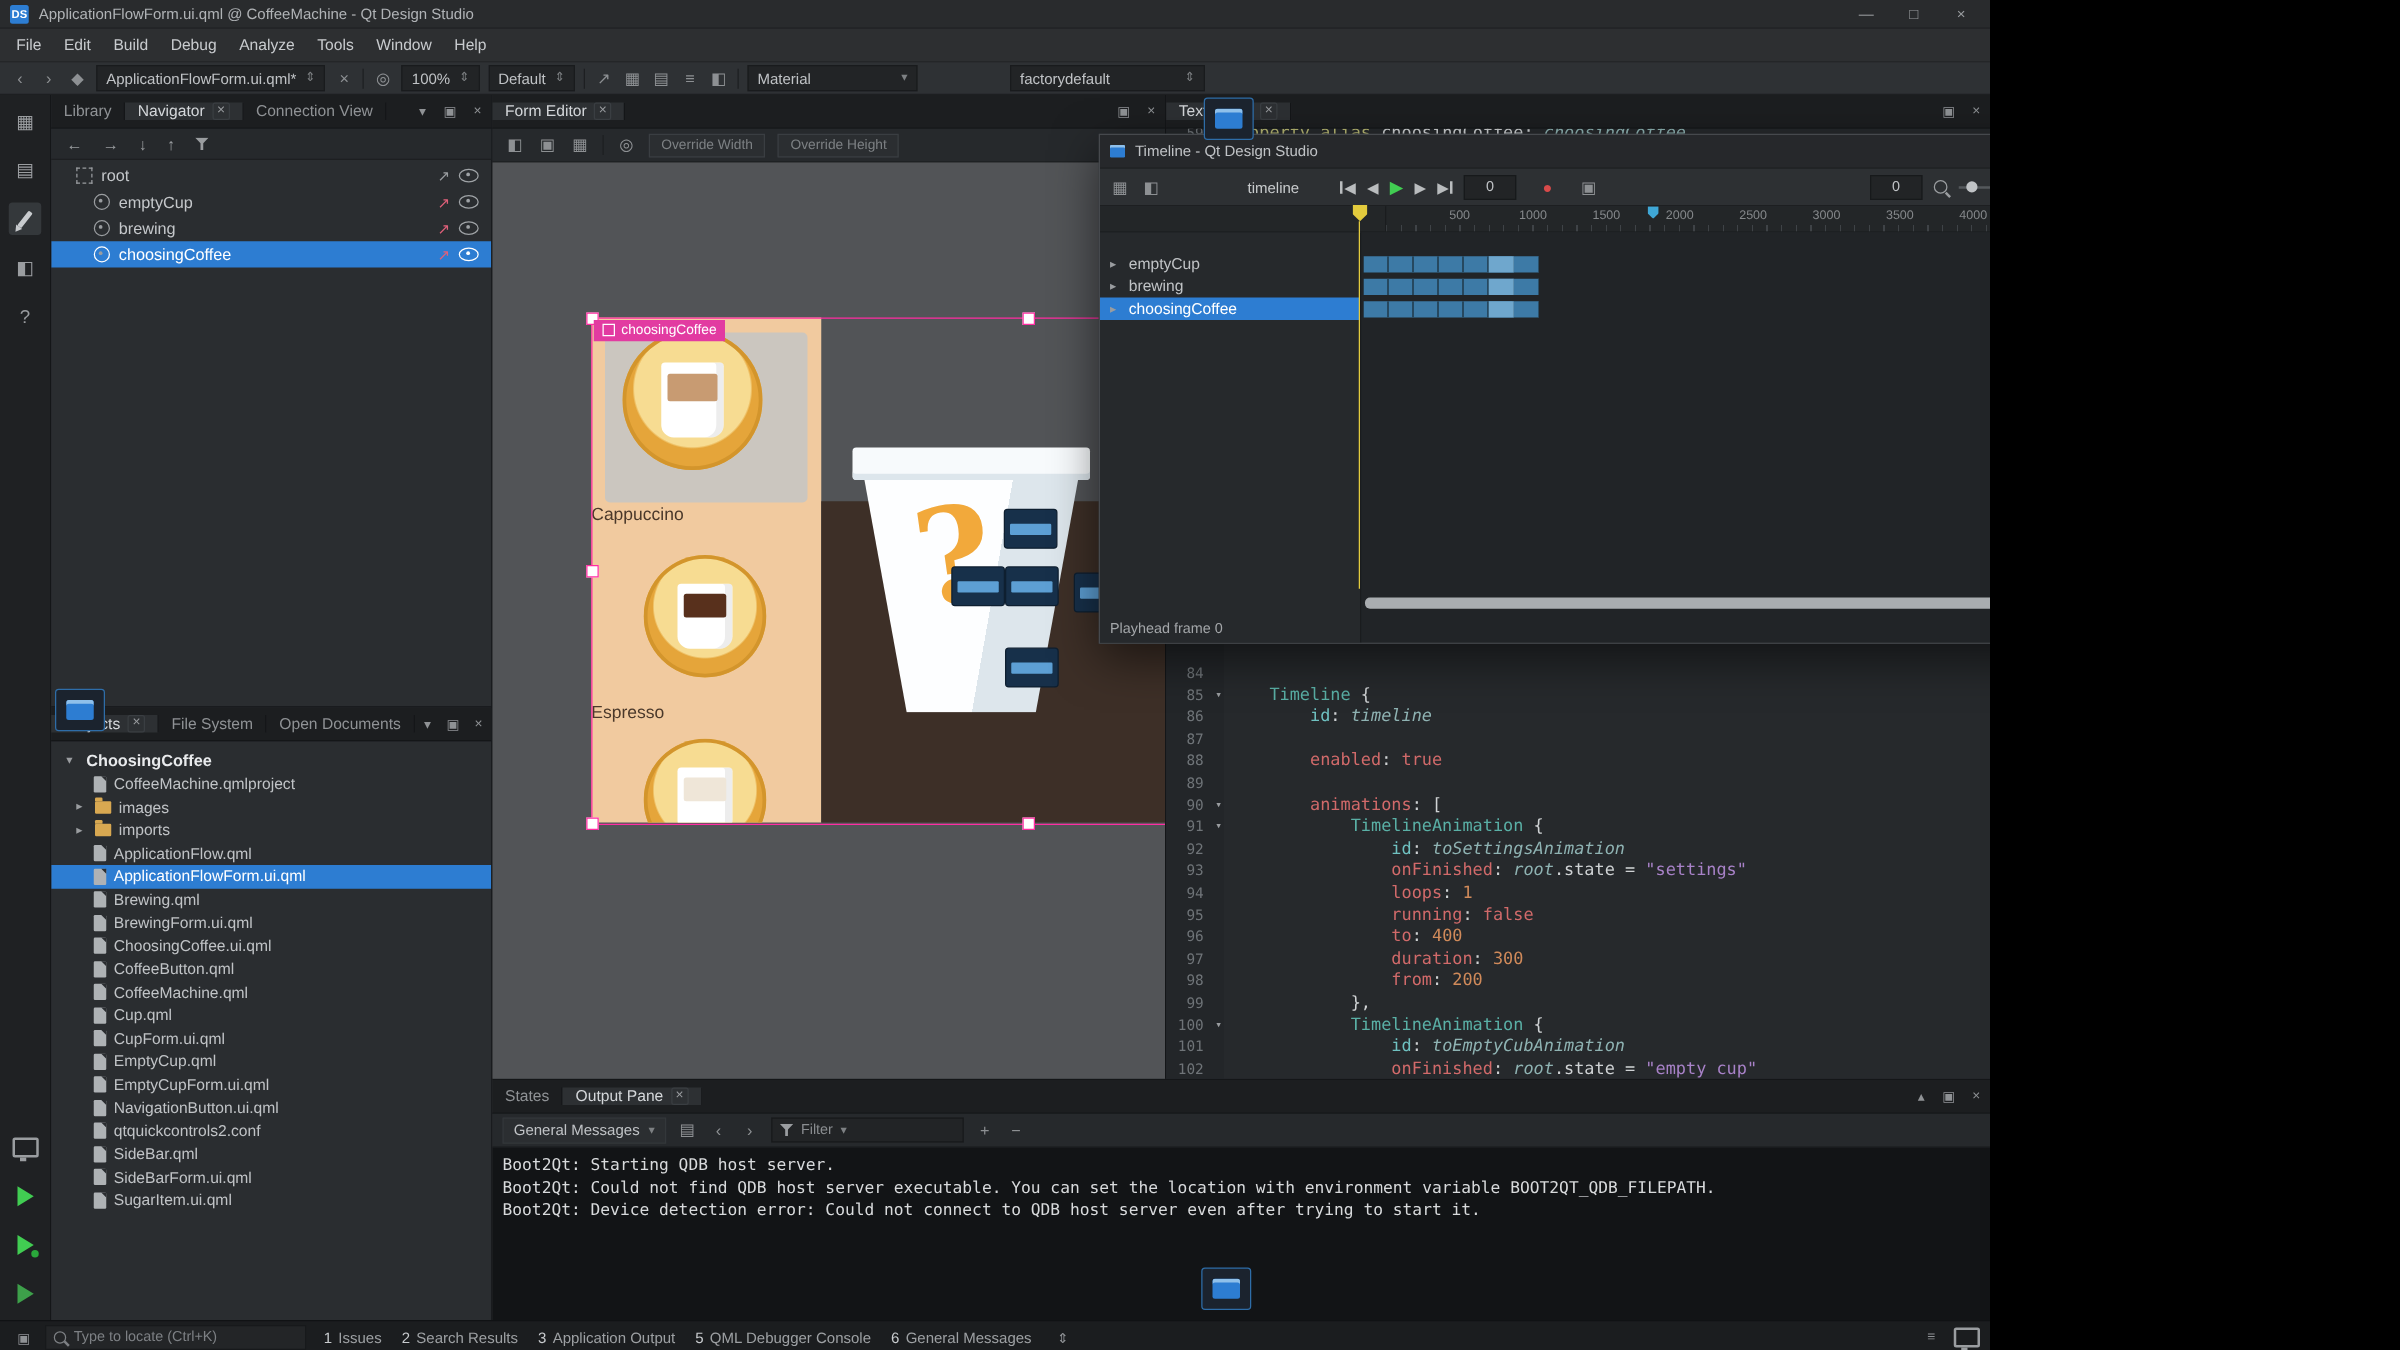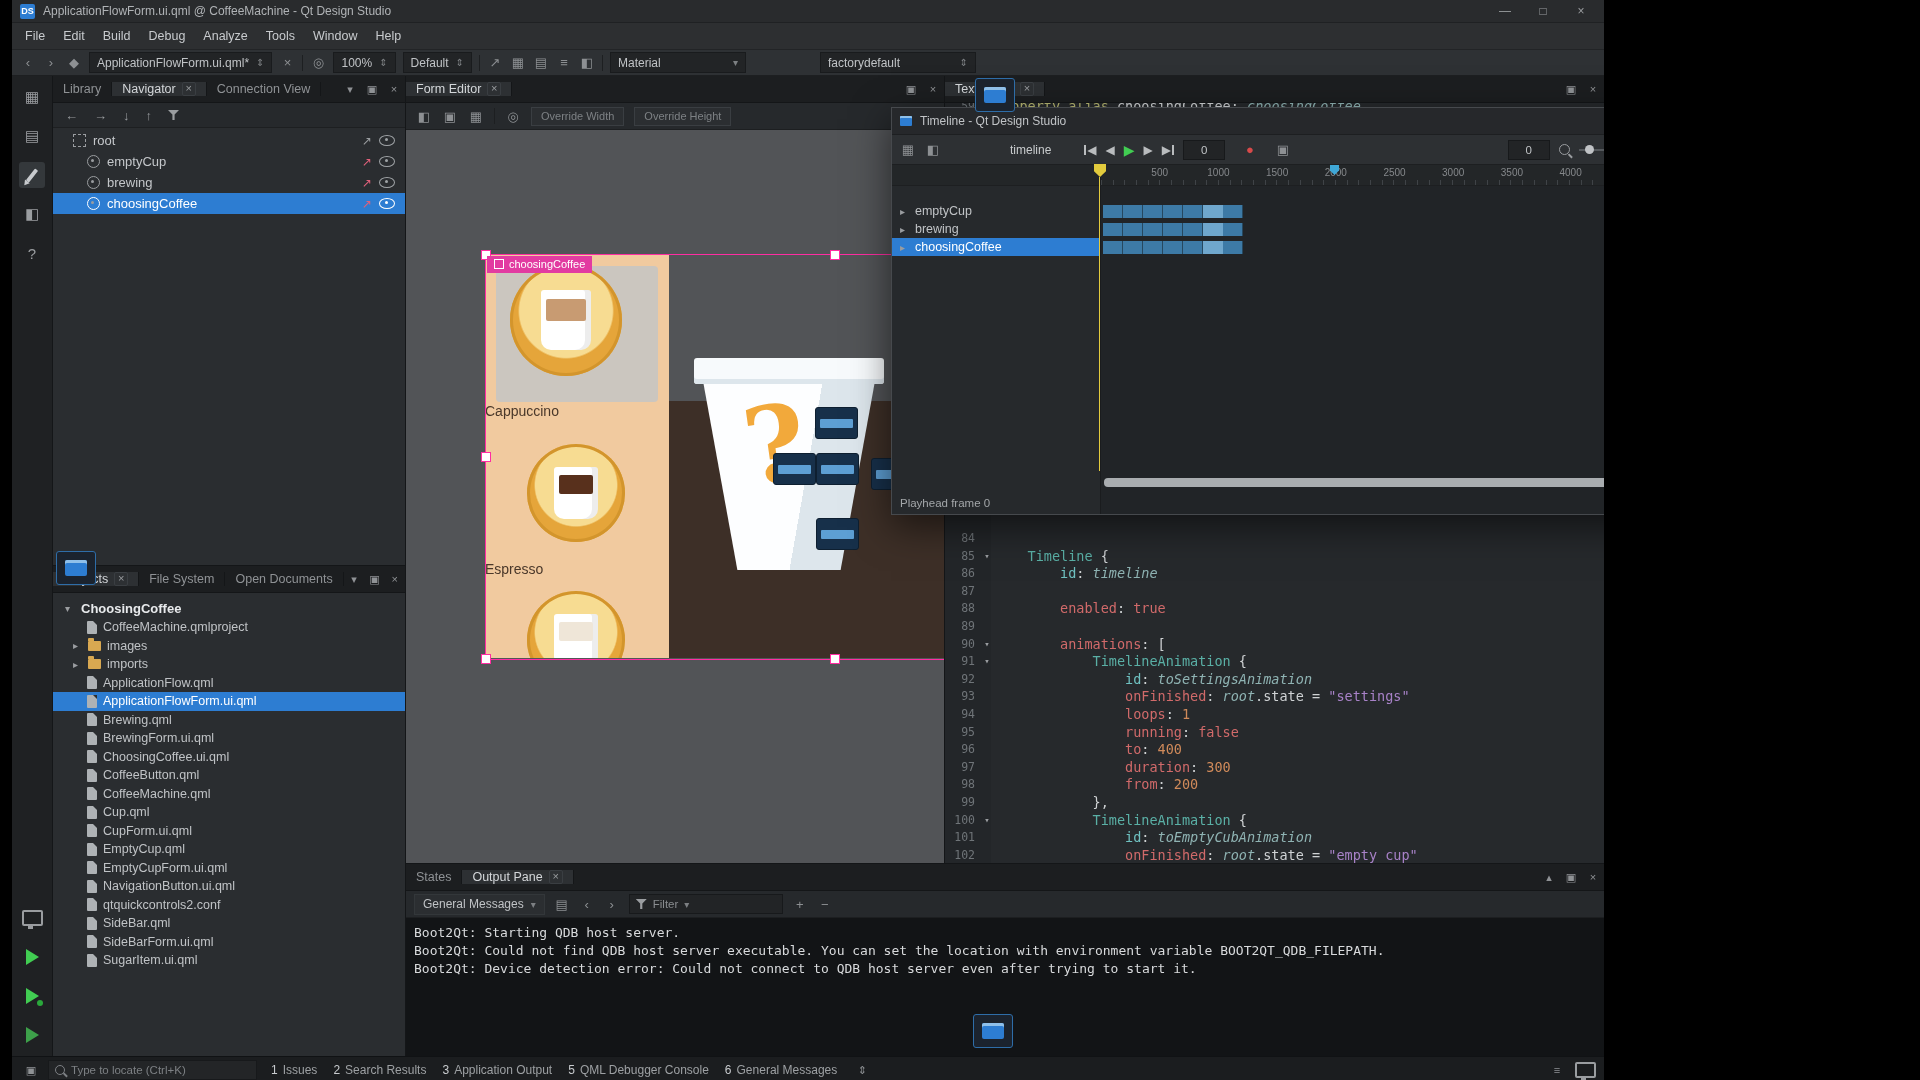--- a/index.html
+++ b/index.html
@@ -1,17 +1,17 @@
 <!DOCTYPE html>
 <html><head>
 <meta charset="utf-8">
 <style>
   html,body{margin:0;padding:0;background:#000;}
   .app{position:relative;width:1592px;height:1080px;background:#2b2d2f;overflow:hidden;
-       font-family:"Liberation Sans","DejaVu Sans",sans-serif;font-size:13px;color:#c4c7ca;margin-left:12px;}
+       font-family:"Liberation Sans","DejaVu Sans",sans-serif;font-size:13px;color:#c4c7ca;}
 
   
   .titlebar{height:22px;background:#292b2d;border-bottom:1px solid #1f2123;display:flex;align-items:center;gap:8px;padding:0 8px;}
   .ds-logo{width:15px;height:15px;background:#2d7dd2;color:#fff;font-size:9px;font-weight:bold;
            display:flex;align-items:center;justify-content:center;border-radius:2px;flex:0 0 auto;}
   .tb-title{flex:1;color:#b0b3b6;font-size:12px;white-space:nowrap;}
   .win-btn{width:30px;text-align:center;color:#9a9da0;font-size:12px;}
 
   
   .menubar{height:26px;background:#2d2f31;border-bottom:1px solid #222426;display:flex;align-items:center;padding:0 4px;}
@@ -153,21 +153,21 @@
   .tl-label{color:#c8cbcd;font-size:12px;}
   .pb-icon{color:#b9bcbe;font-size:12px;display:flex;align-items:center;}
   .pb-bar{width:2px;height:10px;background:#b9bcbe;}
   .play-green{color:#41cd52;font-size:14px;}
   .rec-dot{color:#d84a4a;font-size:13px;}
   .tl-slider{width:110px;height:2px;background:#54585c;position:relative;}
   .tl-slider-thumb{position:absolute;left:6px;top:-4px;width:9px;height:9px;border-radius:50%;background:#c0c3c6;}
   .i-mag2{width:9px;height:9px;border:1.5px solid #9a9da0;border-radius:50%;position:relative;}
   .i-mag2::after{content:"";position:absolute;width:5px;height:1.5px;background:#9a9da0;transform:rotate(45deg);right:-4px;bottom:-2px;}
   .base-state{height:19px;border:1px solid #4a4e52;color:#c8cbcd;font-size:11.5px;display:flex;align-items:center;padding:0 14px;}
-  .tl-ruler-row{height:20px;background:#232628;border-bottom:1px solid #1d1f21;display:flex;}
+  .tl-ruler-row{height:20px;background:#232628;border-bottom:1px solid #1d1f21;display:flex;padding-left:20px;}
   .tl-ruler-spacer{width:208px;border-right:1px solid #1a1c1e;}
   .tl-ruler{position:relative;flex:1;overflow:hidden;
      background-image:repeating-linear-gradient(90deg,#3f4347 0 1px,transparent 1px 11.7px);
      background-position:0 100%;background-size:100% 5px;background-repeat:no-repeat;}
   .tick-label{position:absolute;top:2px;font-size:10px;color:#85888b;transform:translateX(-50%);}
   .tl-body{flex:1;display:flex;position:relative;overflow:hidden;background:#212427;}
   .tl-names{width:208px;background:#26292c;border-right:1px solid #1a1c1e;padding-top:16px;}
   .tl-name-row{height:18px;display:flex;align-items:center;gap:6px;padding-left:8px;font-size:12.5px;color:#c0c3c6;}
   .tl-name-row.selected{background:#2d7dd2;color:#fff;}
   .tl-lanes{flex:1;padding-top:16px;}

